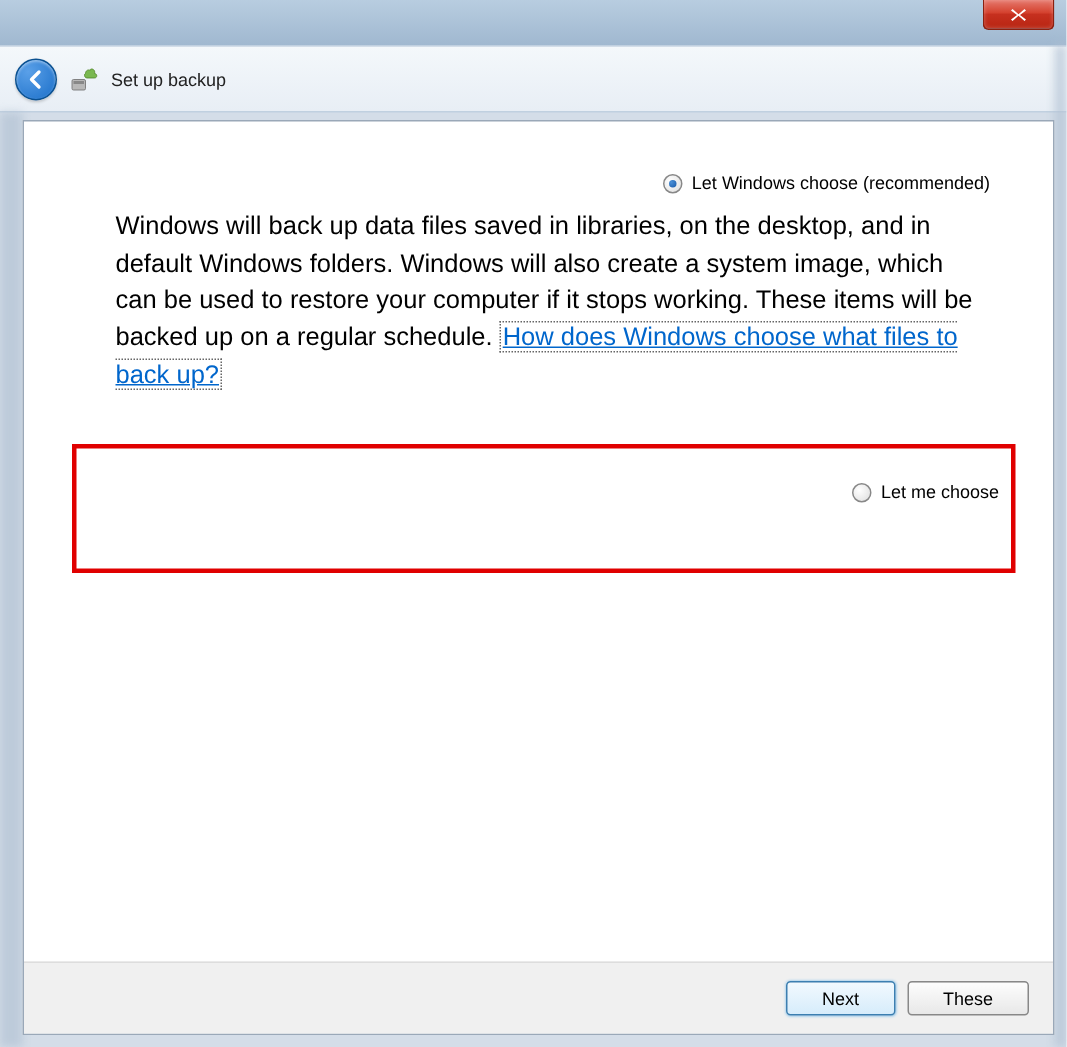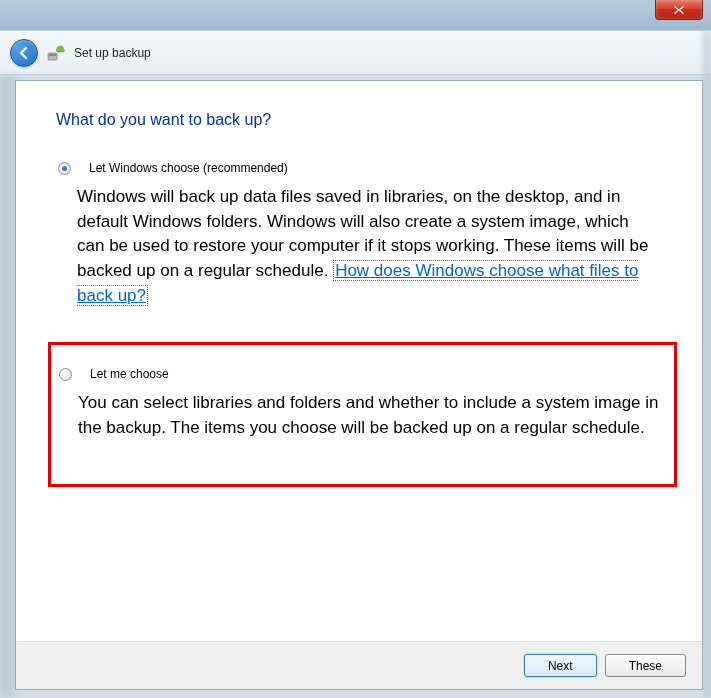--- a/index.html
+++ b/index.html
@@ -102,21 +102,22 @@
       font-weight: normal;
       margin-bottom: 28px;
     }
     .option-group {
       margin-bottom: 12px;
       padding: 4px 2px;
     }
     .option-row {
       display: flex;
       align-items: flex-start;
-      gap: 18px;
+      gap: 6px;
+      justify-content: flex-end;
     }
     .radio {
       width: 13px;
       height: 13px;
       border: 1px solid #888;
       border-radius: 50%;
       background: radial-gradient(circle at 35% 35%, #fff, #ddd);
       display: flex;
       align-items: center;
       justify-content: center;
@@ -225,39 +226,37 @@
     </svg>
   </div>
   <span class="header-title">Set up backup</span>
 </div>
 
 <div class="blur-edge blur-left"></div>
 <div class="blur-edge blur-right"></div>
 
 <div class="content-area">
   <div class="content-inner">
-    <h1 class="page-heading">What do you want to back up?</h1>
 
     <div class="option-group">
       <div class="option-row">
         <span class="radio checked"></span>
         <span class="option-label">Let Windows choose (recommended)</span>
       </div>
       <div class="option-desc">
         <span>Windows will back up data files saved in libraries, on the desktop, and in default Windows folders. Windows will also create a system image, which can be used to restore your computer if it stops working. These items will be backed up on a regular schedule. </span><span class="link">How does Windows choose what files to back up?</span>
       </div>
     </div>
 
     <div class="highlight-box">
       <div class="option-group" style="margin-bottom:18px;">
         <div class="option-row">
           <span class="radio"></span>
           <span class="option-label">Let me choose</span>
         </div>
-        <div class="option-desc">You can select libraries and folders and whether to include a system image in the backup. The items you choose will be backed up on a regular schedule.</div>
       </div>
     </div>
 
   </div>
 
   <div class="footer-bar">
     <button class="btn default">Next</button>
     <button class="btn">These</button>
   </div>
 </div>

